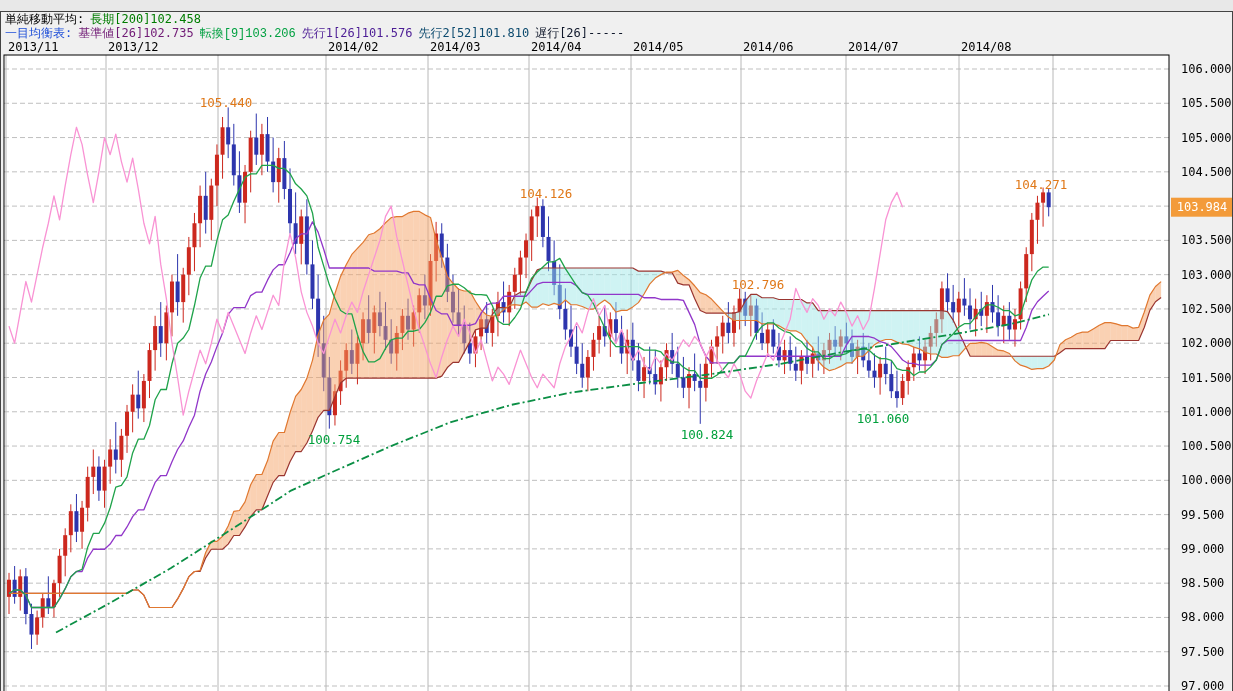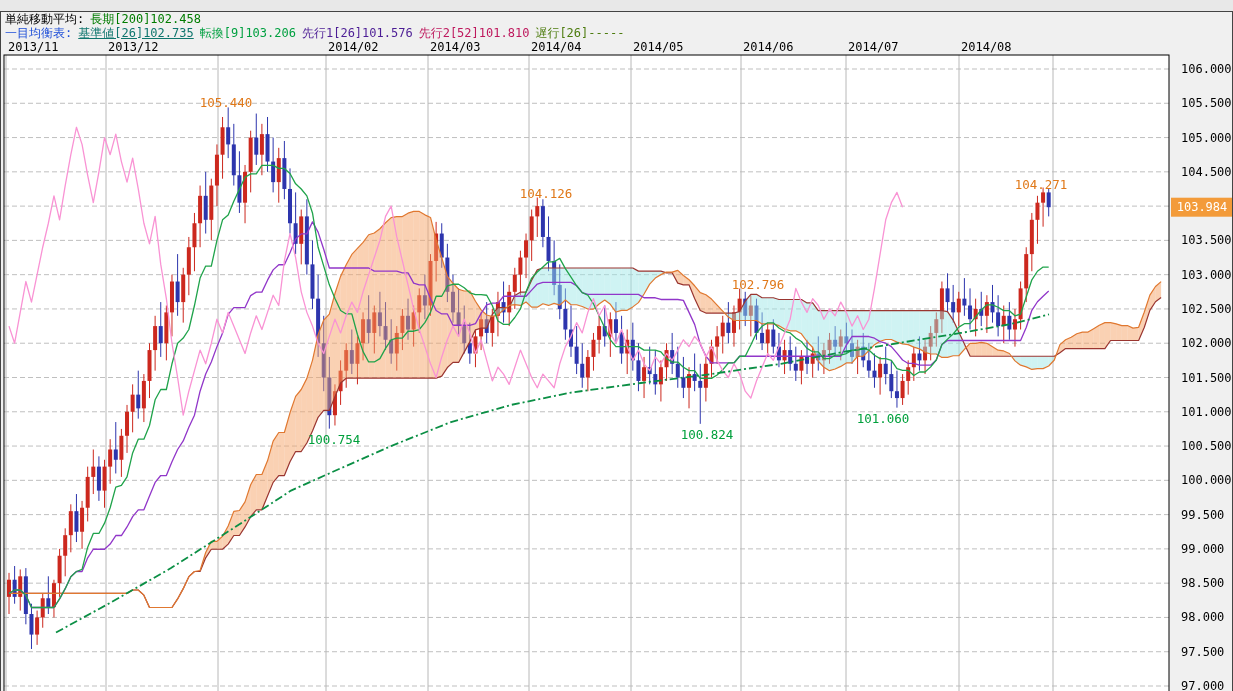--- a/index.html
+++ b/index.html
@@ -10,21 +10,21 @@
   .legend-row span{margin-right:6px;}
   #chart{position:absolute;top:0;left:0;}
   text{font-family:"DejaVu Sans Mono","Liberation Mono",monospace;}
 </style>
 </head>
 <body>
 
 <div id="window">
   <div id="legend">
     <div class="legend-row" id="legend-row1"><span style="color: rgb(0, 0, 0);">単純移動平均:</span><span style="color: rgb(0, 124, 0);">長期[200]102.458</span></div>
-    <div class="legend-row" id="legend-row2"><span style="color: #1d4ed8;">一目均衡表:</span><span style="color: #0f766e; text-decoration: underline;">基準値[26]102.735</span><span style="color: rgb(0, 160, 64);">転換[9]103.206</span><span style="color: #4c1d95;">先行1[26]101.576</span><span style="color: #be185d;">先行2[52]101.810</span><span style="color: #4d7c0f; text-align: center;">遅行[26]-----</span></div>
+    <div class="legend-row" id="legend-row2"><span style="color: #1d4ed8;">一目均衡表:</span><span style="color: #701a75;">基準値[26]102.735</span><span style="color: rgb(0, 160, 64); font-family: Liberation Mono, monospace;">転換[9]103.206</span><span style="color: #4c1d95;">先行1[26]101.576</span><span style="color: #0c4a6e;">先行2[52]101.810</span><span style="color: #0f172a; text-align: center;">遅行[26]-----</span></div>
   </div>
   <svg id="chart" width="1233" height="691">
       <rect x="3" y="43" width="1165" height="645" fill="#ffffff"></rect>
       <line x1="3" y1="674" x2="1168" y2="674" stroke="#bfbfbf" stroke-width="1" stroke-dasharray="5 3"></line>
       <line x1="3" y1="639.7222222222223" x2="1168" y2="639.7222222222223" stroke="#bfbfbf" stroke-width="1" stroke-dasharray="5 3"></line>
       <line x1="3" y1="605.4444444444445" x2="1168" y2="605.4444444444445" stroke="#bfbfbf" stroke-width="1" stroke-dasharray="5 3"></line>
       <line x1="3" y1="571.1666666666666" x2="1168" y2="571.1666666666666" stroke="#bfbfbf" stroke-width="1" stroke-dasharray="5 3"></line>
       <line x1="3" y1="536.8888888888889" x2="1168" y2="536.8888888888889" stroke="#bfbfbf" stroke-width="1" stroke-dasharray="5 3"></line>
       <line x1="3" y1="502.61111111111114" x2="1168" y2="502.61111111111114" stroke="#bfbfbf" stroke-width="1" stroke-dasharray="5 3"></line>
       <line x1="3" y1="468.33333333333337" x2="1168" y2="468.33333333333337" stroke="#bfbfbf" stroke-width="1" stroke-dasharray="5 3"></line>

